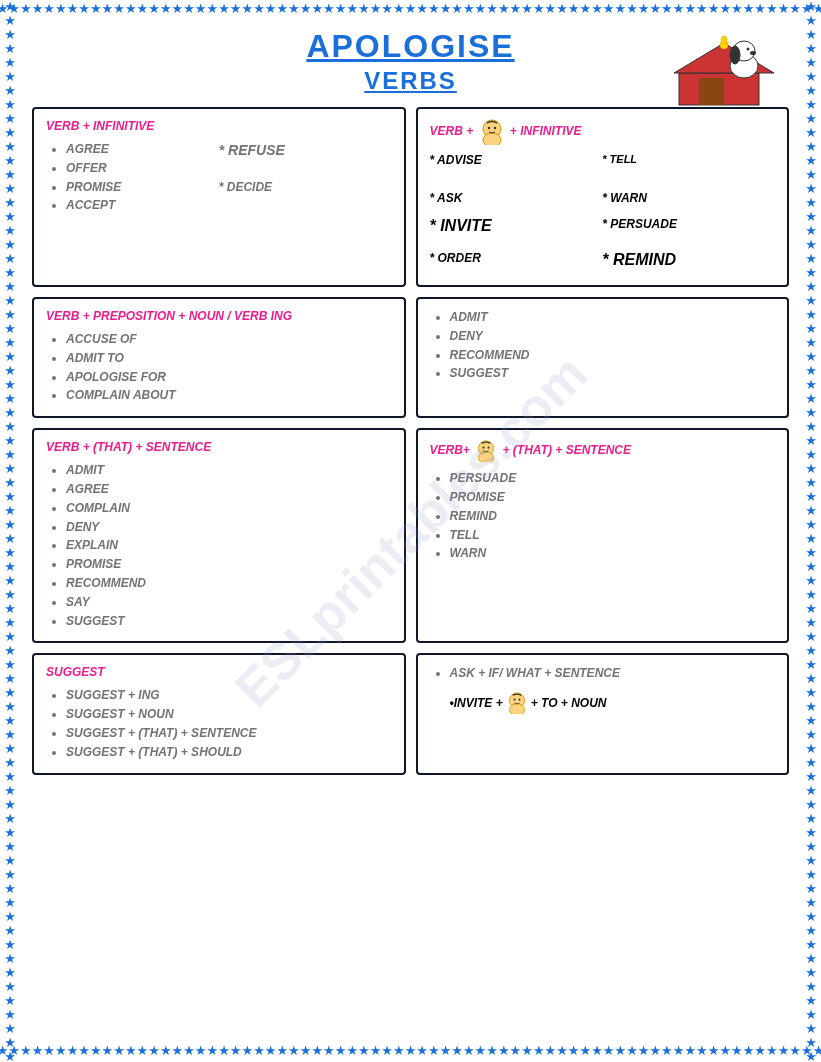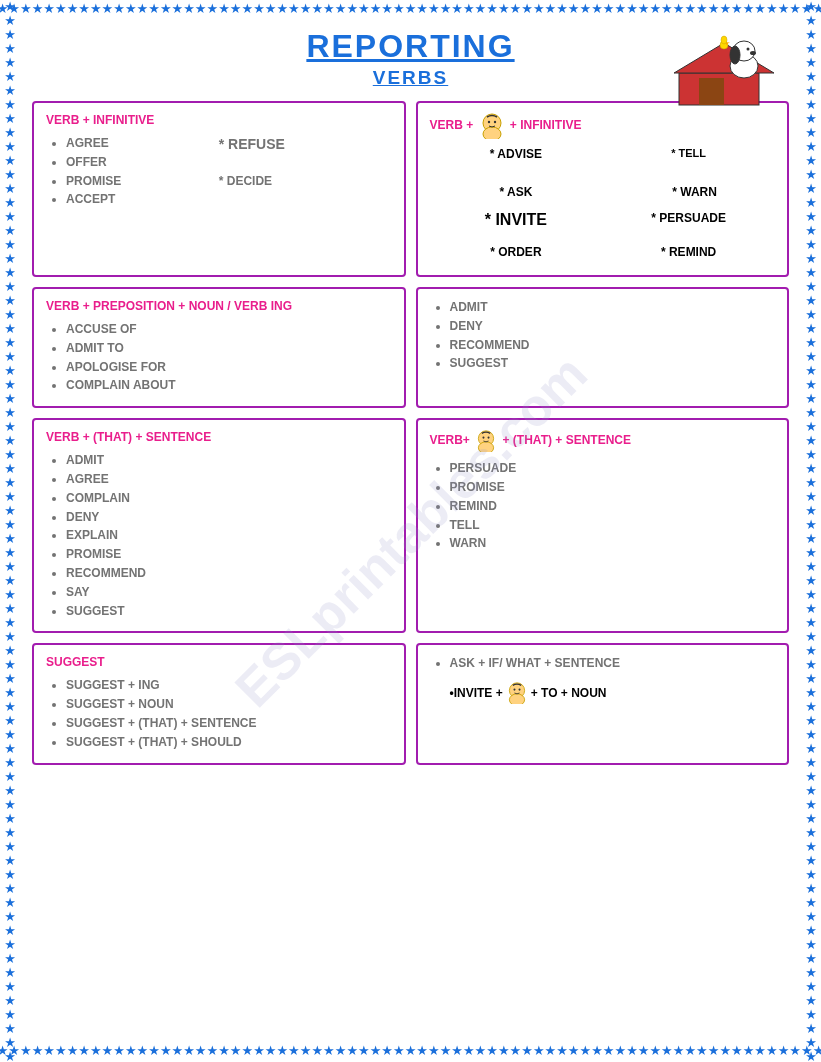--- a/index.html
+++ b/index.html
@@ -74,42 +74,43 @@
       font-weight: bold;
       color: #1a6fdb;
       text-decoration: underline;
       font-family: 'Arial Black', Arial, sans-serif;
       letter-spacing: 2px;
       margin-bottom: 2px;
     }
 
     .sub-title {
       text-align: center;
-      font-size: 19px;
+      font-size: 24px;
       font-weight: bold;
       color: #1a6fdb;
       text-decoration: underline;
       font-family: 'Arial Black', Arial, sans-serif;
       letter-spacing: 2px;
       margin-bottom: 12px;
     }
 
     
     .two-col {
       display: grid;
       grid-template-columns: 1fr 1fr;
       gap: 10px;
       margin-bottom: 10px;
     }
 
     .box {
-      border: 2px solid #a21caf;
+      border: 2px solid #0f172a;
       border-radius: 4px;
       padding: 10px 12px;
       background: white;
+      font-style: italic;
     }
 
     .box-title {
       color: #e91e8c;
       font-size: 12px;
       font-weight: bold;
       font-family: 'Arial Black', Arial, sans-serif;
       text-transform: uppercase;
       margin-bottom: 8px;
     }
@@ -126,21 +127,20 @@
       text-transform: uppercase;
       color: #737373;
       margin-bottom: 2px;
       line-height: 1.4;
     }
 
     .box .two-col-entries {
       display: grid;
       grid-template-columns: 1fr 1fr;
       row-gap: 6px;
-      text-align: center;
     }
 
     .watermark {
       position: absolute;
       top: 50%;
       left: 50%;
       transform: translate(-50%, -50%) rotate(-45deg);
       font-size: 52px;
       color: rgba(150, 150, 200, 0.18);
       font-weight: bold;
@@ -464,21 +464,21 @@
       <span class="star">★</span>
       <span class="star">★</span>
       <span class="star">★</span>
     </div>
 
   <div class="watermark">ESLprintables.com</div>
 
   <div class="content">
 
     <div style="text-align:center; position:relative;">
-      <div class="main-title">REPORTING</div>
+      <div class="main-title">APOLOGISE</div>
       <div class="sub-title">VERBS</div>
 
       <svg style="position:absolute;right:10px;top:-10px;" width="110" height="90" viewBox="0 0 110 90">
 
         <rect x="10" y="55" width="80" height="32" fill="#cc3333" stroke="#333" stroke-width="1"></rect>
         <polygon points="5,55 55,25 105,55" fill="#cc3333" stroke="#333" stroke-width="1"></polygon>
         <rect x="30" y="60" width="25" height="27" fill="#8B4513"></rect>
 
         <ellipse cx="75" cy="48" rx="14" ry="12" fill="white" stroke="#333" stroke-width="1"></ellipse>
 
@@ -526,25 +526,25 @@
             <circle cx="16" cy="9" r="1.2" fill="#333"></circle>
             <path d="M10 13 Q13 15 16 13" stroke="#333" stroke-width="1" fill="none"></path>
             <path d="M8 4 Q13 1 18 4" stroke="#333" stroke-width="1.5" fill="none"></path>
           </svg>
           <span>+ INFINITIVE</span>
         </div>
         <div class="two-col-entries">
           <div style="font-size:12px;font-weight:bold;text-transform:uppercase;margin-bottom:6px;">* ADVISE</div>
           <div style="font-size:11px;font-weight:bold;text-transform:uppercase;margin-bottom:20px;">* TELL</div>
           <div style="font-size:12px;font-weight:bold;text-transform:uppercase;margin-bottom:6px;">* ASK</div>
-          <div style="font-size:12px;font-weight:bold;text-transform:uppercase;margin-bottom:6px;margin-left:12px;">* WARN</div>
+          <div style="font-size:12px;font-weight:bold;text-transform:uppercase;margin-bottom:6px;">* WARN</div>
           <div style="font-size:16px;font-weight:bold;text-transform:uppercase;margin-bottom:6px;">* INVITE</div>
           <div style="font-size:12px;font-weight:bold;text-transform:uppercase;margin-bottom:14px;">* PERSUADE</div>
           <div style="font-size:12px;font-weight:bold;text-transform:uppercase;margin-bottom:6px;">* ORDER</div>
-          <div style="font-size:12px;font-weight:bold;text-transform:uppercase;margin-bottom:6px;">* REMIND</div>
+          <div style="font-size:16px;font-weight:bold;text-transform:uppercase;margin-bottom:6px;">* REMIND</div>
         </div>
       </div>
     </div>
 
     <div class="two-col">
 
       <div class="box">
         <div class="box-title">VERB + PREPOSITION + NOUN / VERB ING</div>
         <ul>
           <li>ACCUSE OF</li>

